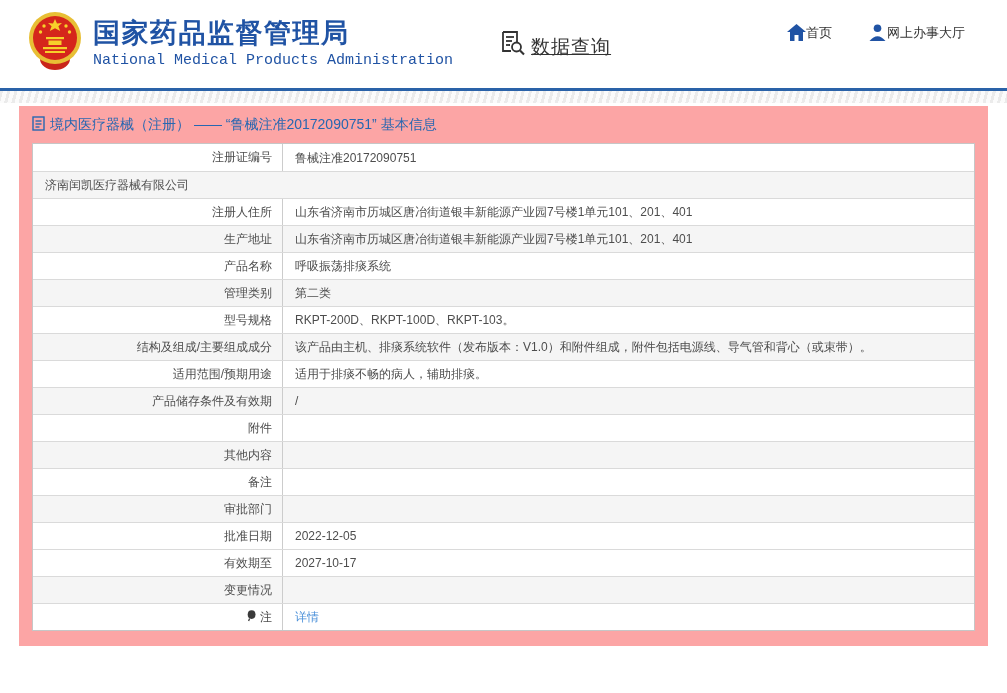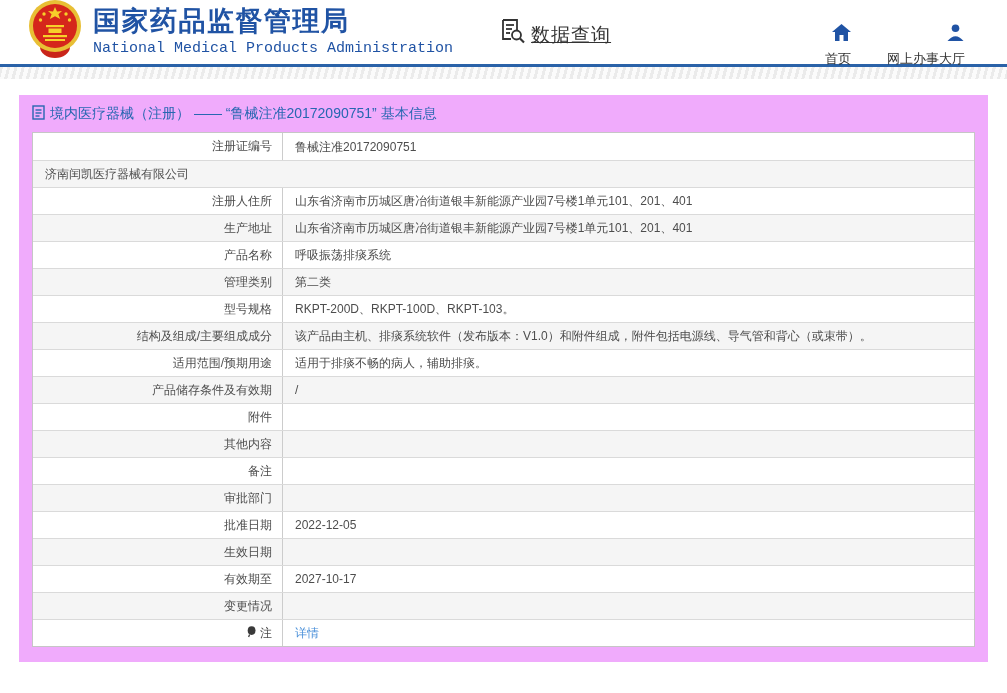--- a/index.html
+++ b/index.html
@@ -4,39 +4,39 @@
 <style>
   * { box-sizing: border-box; }
   html,body { margin:0; padding:0; }
   body {
     width:1007px; height:693px; overflow:hidden;
     background:#ffffff;
     font-family:"Liberation Sans","DejaVu Sans",sans-serif;
   }
 
   
-  .header { height:64px; display:flex; align-items:center; padding-left:28px; position:relative; background:#fff; }
+  .header { height:88px; display:flex; align-items:center; padding-left:28px; position:relative; background:#fff; }
   .logo { flex:0 0 auto; }
   .brand { margin-left:11px; }
   .brand-cn { font-size:27px; font-weight:bold; color:#2053a4; letter-spacing:1.5px; line-height:1.1; }
   .brand-en { font-size:15px; color:#2053a4; margin-top:3px;font-family:Liberation Mono, monospace; }
   .section { display:flex; align-items:flex-end; margin-left:46px; color:#333; cursor:pointer;text-decoration:underline; }
   .section-label { font-size:19px; margin-left:5px; letter-spacing:1px; color:#333; }
   .nav { position:absolute; right:42px; top:24px; display:flex; gap:36px; }
-  .nav-item { display:flex; flex-direction:column; align-items:flex-end; font-size:13px; color:#333; cursor:pointer; }
+  .nav-item { display:flex; flex-direction:row; align-items:flex-start; font-size:13px; color:#333; cursor:pointer; }
   .nav-item svg { margin-bottom:6px; }
 
   .blue-line { height:3px; background:#2a62a8; }
   .stripe-band {
     height:12px;
     background:repeating-linear-gradient(105deg,#ebebeb 0px,#ebebeb 3px,#fbfbfb 3px,#fbfbfb 7px);
   }
 
   
-  .panel { margin:16px 19px 0; background:#f0abfc; padding-bottom:15px; }
+  .panel { margin:3px 19px 0; background:#fca5a5; padding-bottom:15px; }
   .panel-title {
     display:flex; align-items:center; gap:5px;
     padding:10px 13px 9px; font-size:14px; color:#2767b1;
   }
   .panel-title svg { flex:0 0 auto; }
 
   
   .table { margin:0 13px; background:#fff; border:1px solid #c6c6c6; }
   .row { display:flex; min-height:27px; background:#fff; }
   .row + .row { border-top:1px solid #dadada; }
@@ -182,24 +182,20 @@
         <div class="cell-label">备注</div>
         <div class="cell-value"></div>
       </div>
       <div class="row alt">
         <div class="cell-label">审批部门</div>
       </div>
       <div class="row">
         <div class="cell-label">批准日期</div>
         <div class="cell-value">2022-12-05</div>
       </div>
-      <div class="row alt">
-        <div class="cell-label">生效日期</div>
-        <div class="cell-value"></div>
-      </div>
       <div class="row">
         <div class="cell-label">有效期至</div>
         <div class="cell-value">2027-10-17</div>
       </div>
       <div class="row alt">
         <div class="cell-label">变更情况</div>
         <div class="cell-value"></div>
       </div>
       <div class="row">
         <div class="cell-label"><span><svg width="9" height="12" viewBox="0 0 9 12">

